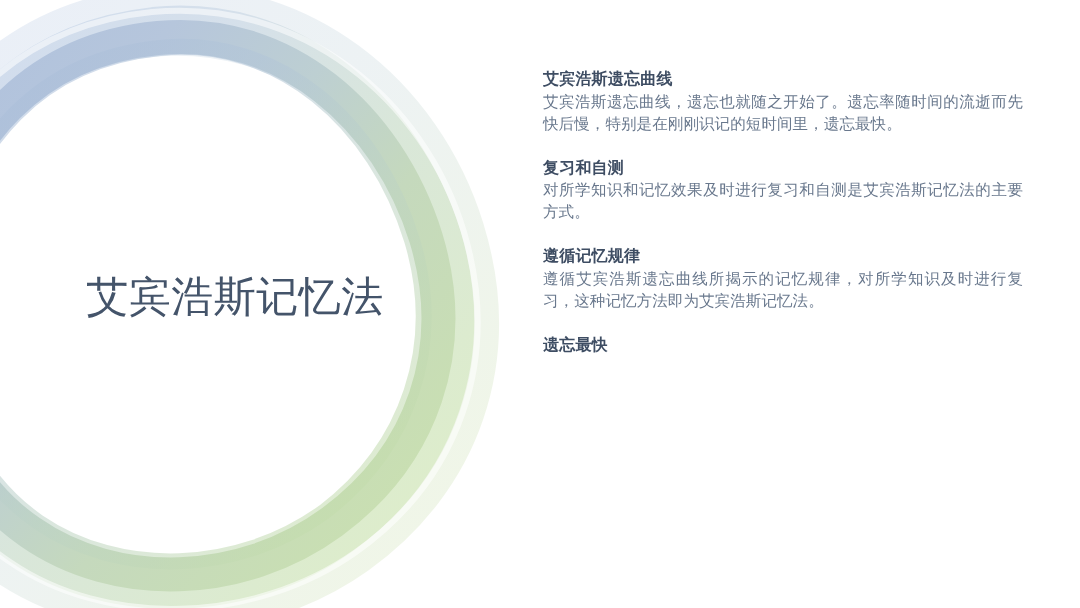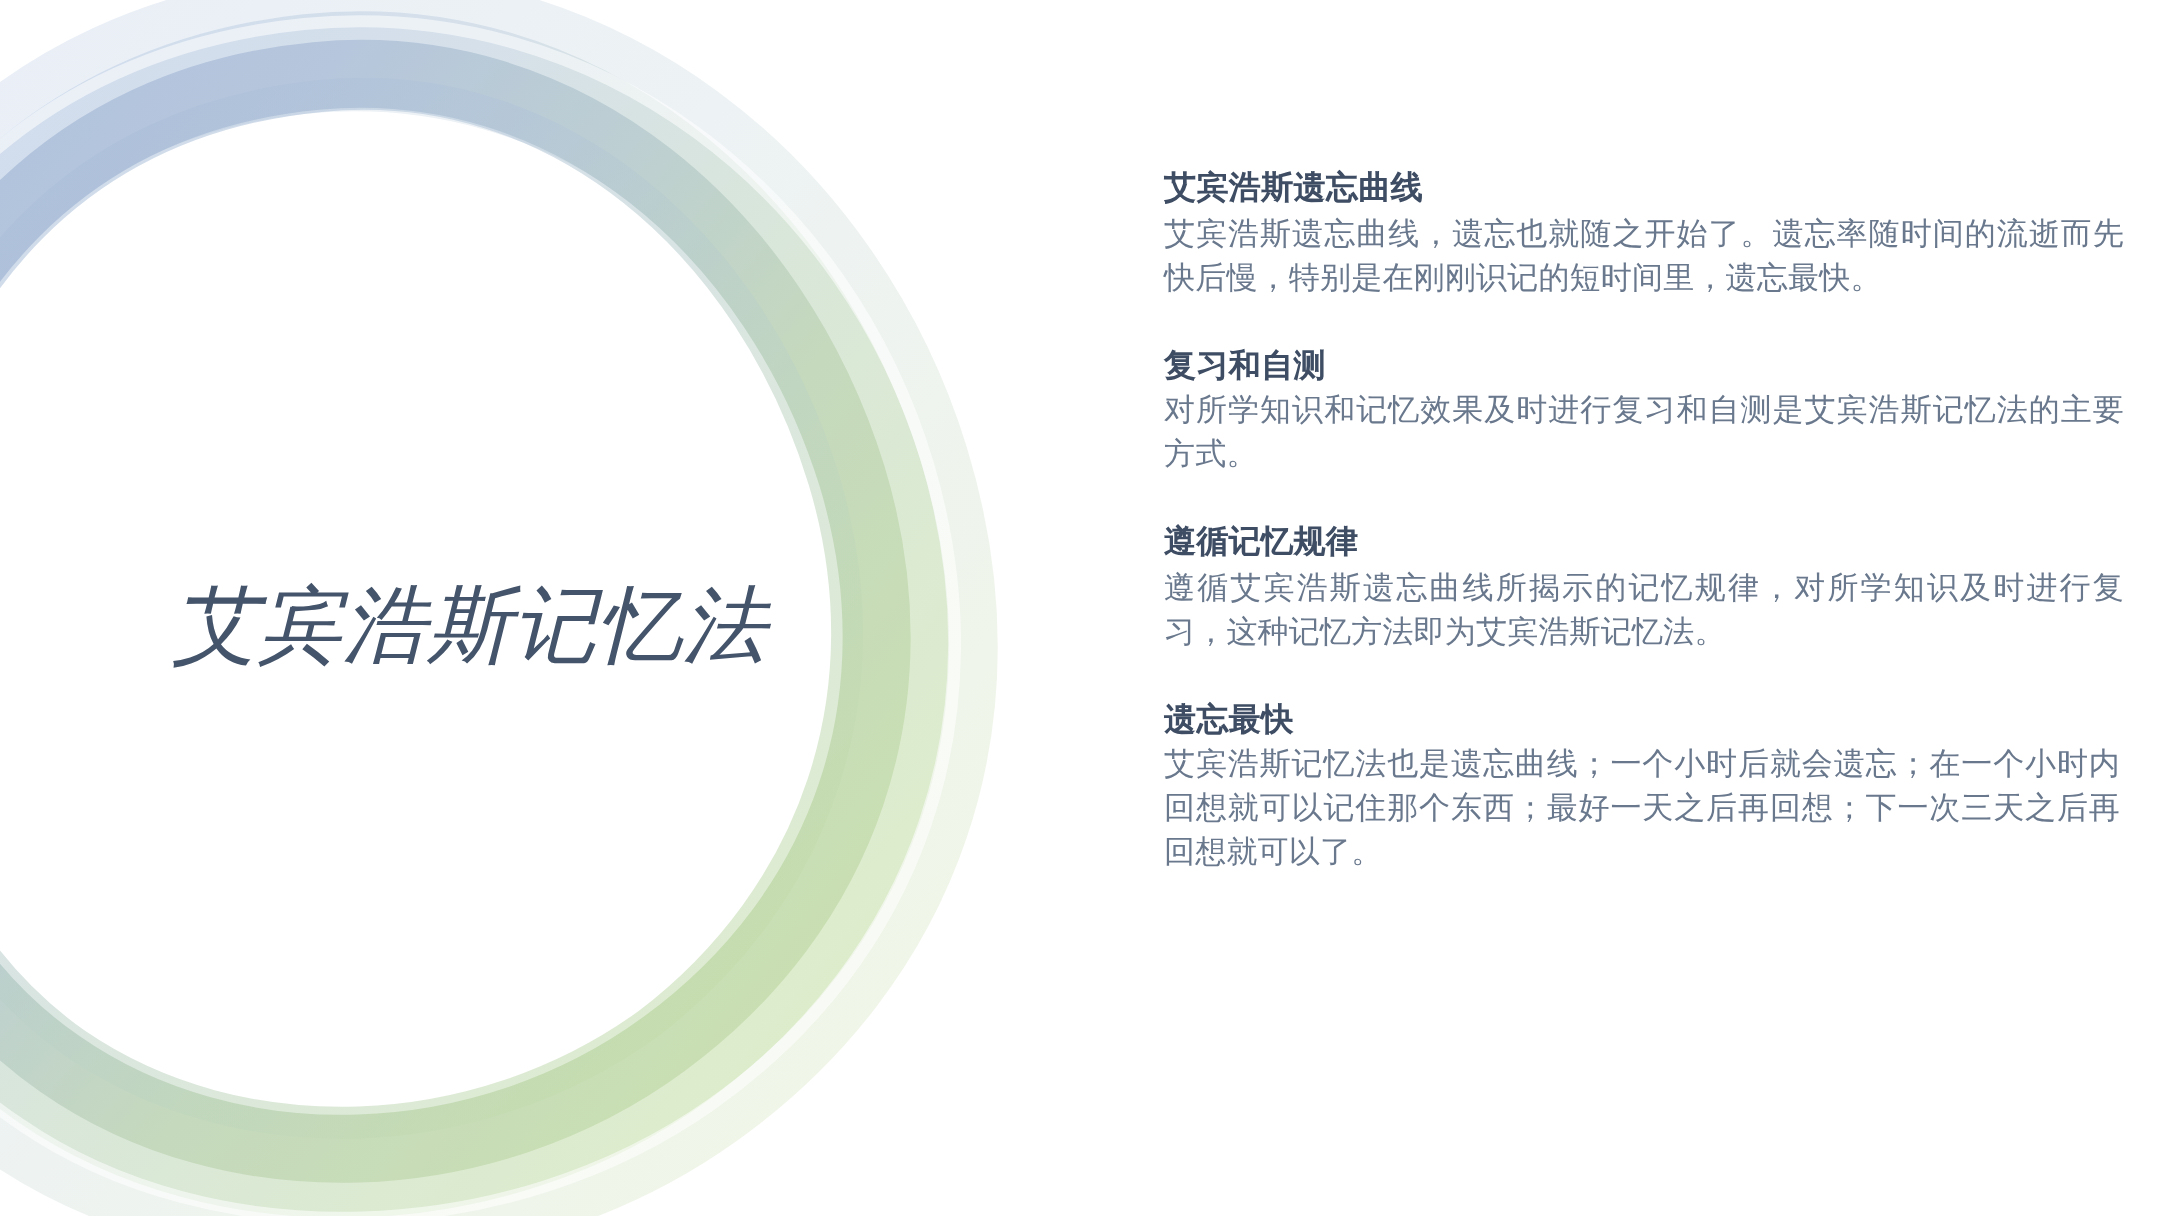--- a/index.html
+++ b/index.html
@@ -29,40 +29,38 @@
   }
 
   
   #title-area {
     position: absolute;
     left: 0px;
     top: 274px;
     width: 470px;
     height: 62px;
     display: flex;
-    align-items: flex-end;
+    align-items: flex-start;
     justify-content: center;
-    font-style: italic;
   }
   #slide-title {
     font-size: 42px;
     font-weight: 300;
     color: #44546a;
     letter-spacing: 0.5px;
     line-height: 1.1;
     white-space: nowrap;
   }
 
   
   #content-column {
     position: absolute;
     left: 543px;
-    top: 84px;
+    top: 68px;
     width: 480px;
-    margin-left: 39px;
   }
   .section {
     margin-bottom: 22px;
   }
   .section:last-child {
     margin-bottom: 0;
   }
   .section-heading {
     font-size: 16px;
     font-weight: bold;
@@ -187,18 +185,17 @@
       <div class="section-body">对所学知识和记忆效果及时进行复习和自测是艾宾浩斯记忆法的主要方式。</div>
     </div>
 
     <div class="section">
       <div class="section-heading">遵循记忆规律</div>
       <div class="section-body">遵循艾宾浩斯遗忘曲线所揭示的记忆规律，对所学知识及时进行复习，这种记忆方法即为艾宾浩斯记忆法。</div>
     </div>
 
     <div class="section">
       <div class="section-heading">遗忘最快</div>
-      <div class="section-body wide">艾宾浩斯记忆法也是遗忘曲线；一个小时后就会遗忘；在一个小时内回想就可以记住那个东西；最好一天之后再回想；下一次三天之后再回想就可以了。</div>
     </div>
 
   </div>
 
 </div>
 
 </body></html>

